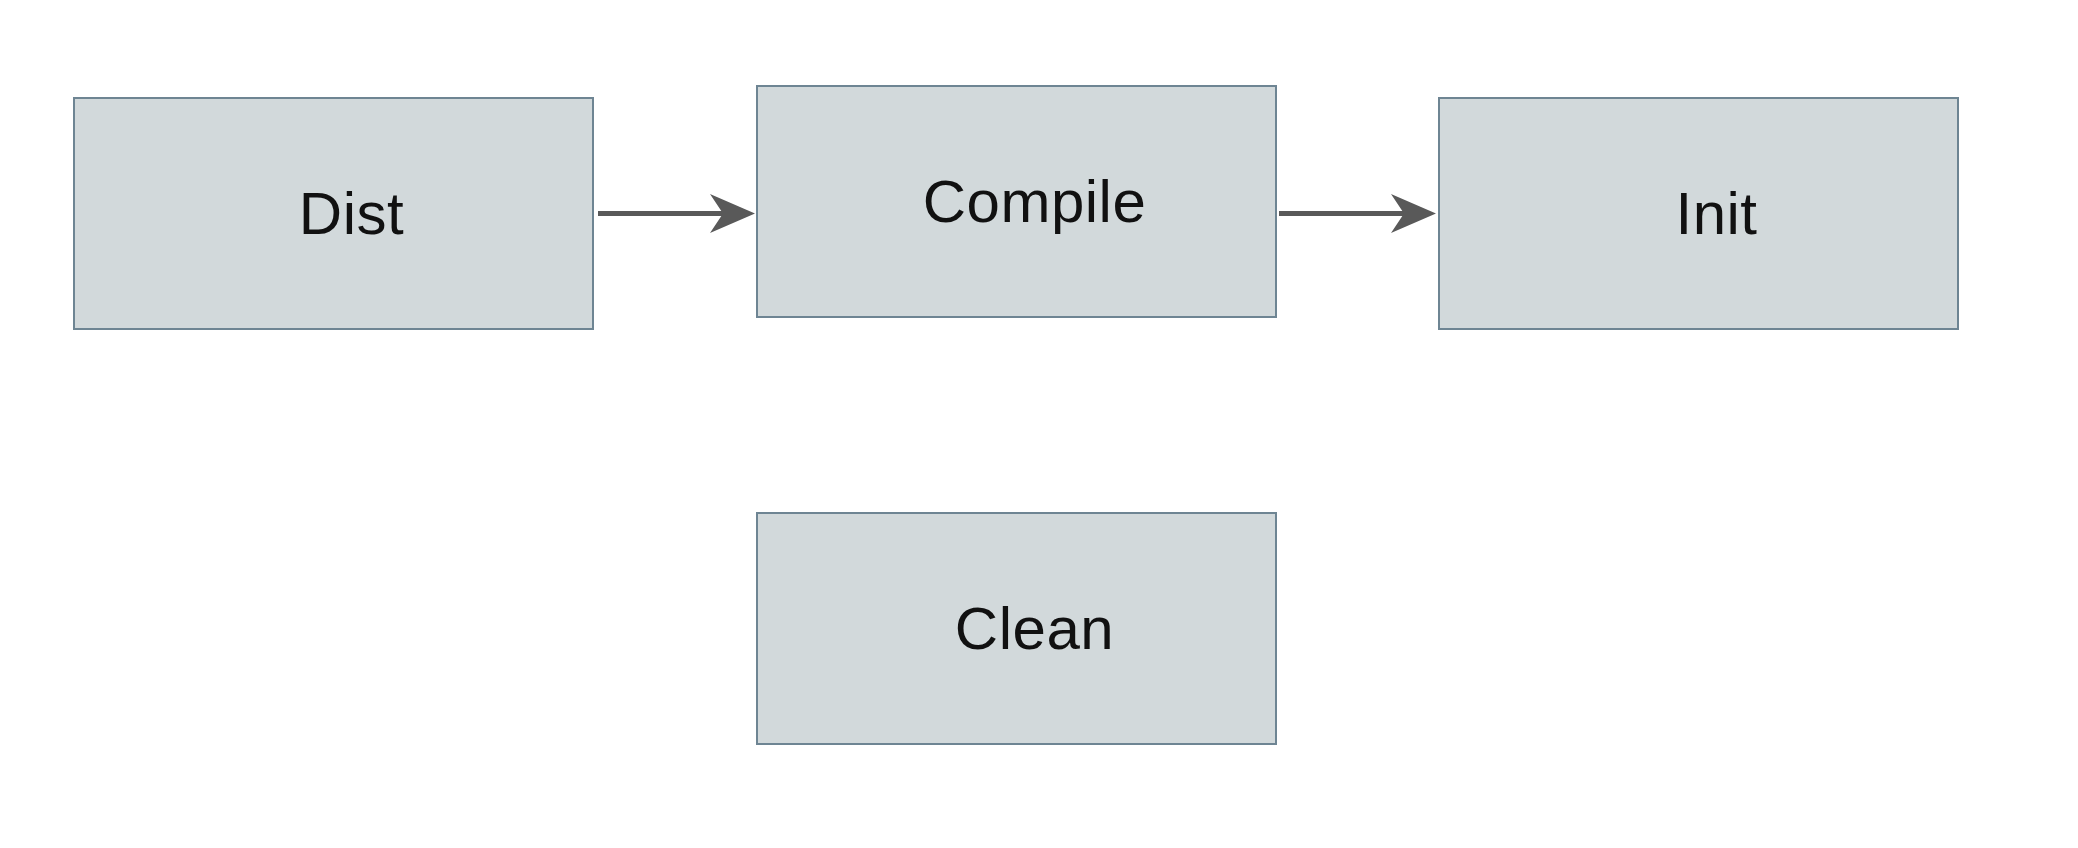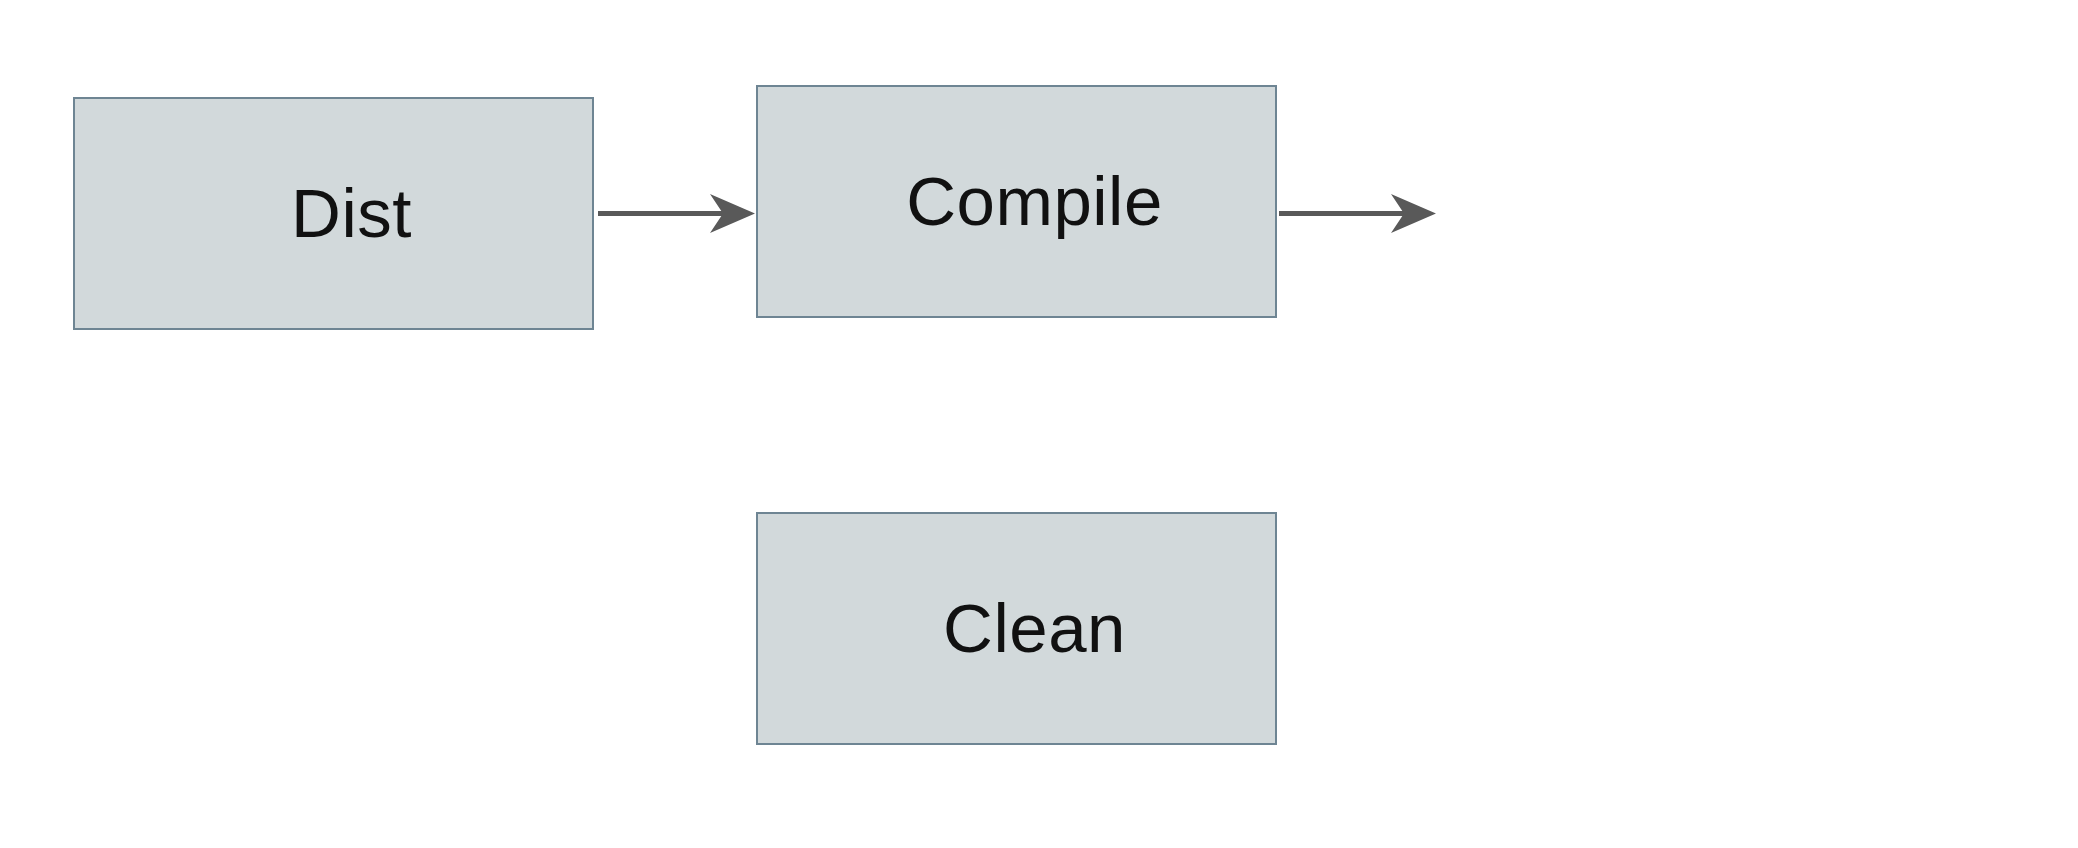--- a/index.html
+++ b/index.html
@@ -20,21 +20,21 @@
     box-sizing: border-box;
     width: 521px;
     height: 233px;
     background: #d2d9db;
     border: 2px solid #6e8593;
     display: flex;
     align-items: center;
     justify-content: center;
   }
   .node-label {
-    font-size: 69px;
+    font-size: 60px;
     line-height: 1;
     color: #111111;
     letter-spacing: 0.5px;
     white-space: nowrap;
     margin-left: 36px;
   }
   #node-dist    { left: 73px;   top: 97px;  }
   #node-compile { left: 756px;  top: 85px;  }
   #node-init    { left: 1438px; top: 97px;  }
   #node-clean   { left: 756px;  top: 512px; }
@@ -56,20 +56,23 @@
 <div class="canvas">
 
   <div class="node" id="node-dist">
     <span class="node-label">Dist</span>
   </div>
 
   <div class="node" id="node-compile">
     <span class="node-label">Compile</span>
   </div>
 
+  <div class="node" id="node-init">
+    <span class="node-label">Init</span>
+  </div>
 
   <div class="node" id="node-clean">
     <span class="node-label">Clean</span>
   </div>
 
   <svg class="arrow-layer" viewBox="0 0 2078 848" xmlns="http://www.w3.org/2000/svg">
     <g class="edge">
       <line x1="598" y1="213.5" x2="726" y2="213.5"></line>
       <polygon points="755,213.5 710,194 723,213.5 710,233"></polygon>
     </g>

